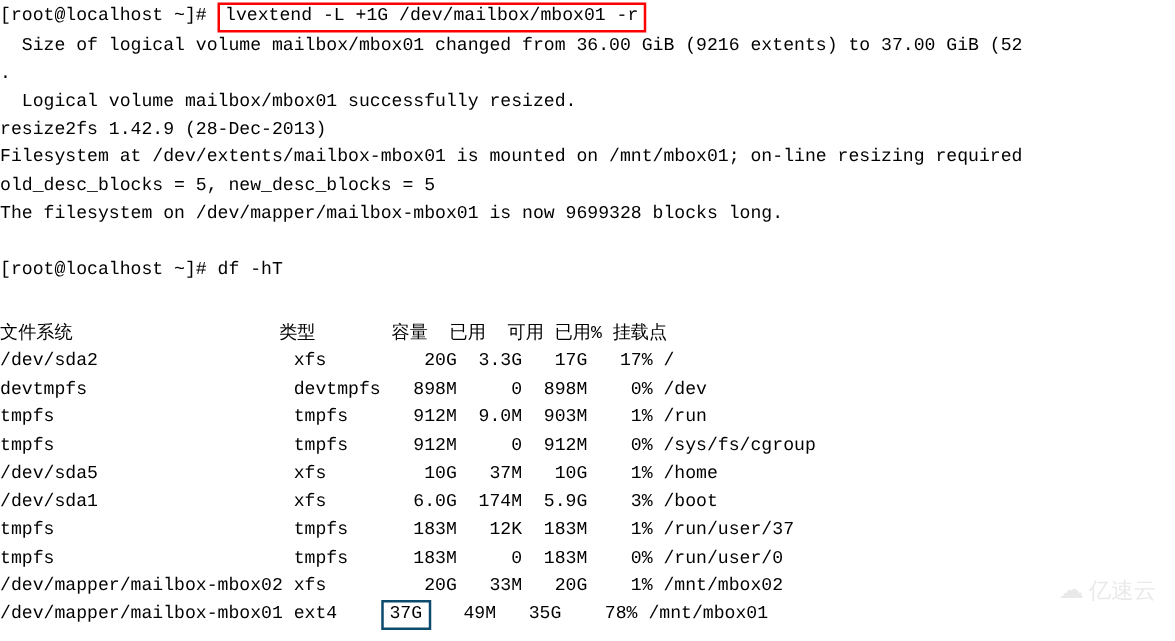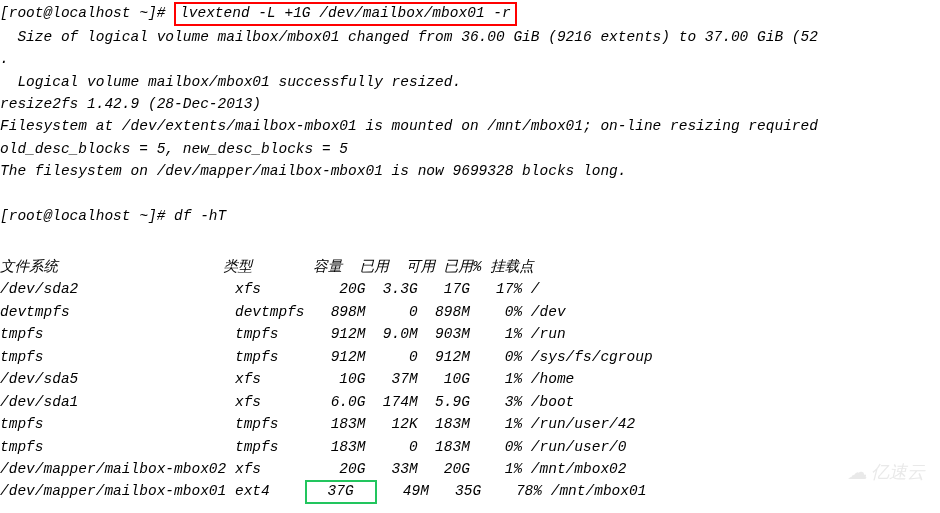--- a/index.html
+++ b/index.html
@@ -1,19 +1,18 @@
 <!DOCTYPE html>
 <html><head>
   <meta charset="utf-8">
   <style>
     * {
       margin: 0;
       padding: 0;
       box-sizing: border-box;
-      font-style: italic;
     }
     body {
       font-family: "Consolas", "Courier New", monospace;
       font-size: 14.5px;
       line-height: 1.55;
       color: #000;
       background: #fff;
       padding: 2px 0;
       white-space: nowrap;
       overflow: hidden;
@@ -24,22 +23,22 @@
       white-space: pre;
       color: #000;
     }
     .box-cmd {
       border: 2px solid #f00;
       padding: 0 4px;
       display: inline-block;
       line-height: 1.35;
     }
     .box-cell {
-      border: 2px solid #22c55e;
-      padding: 0 21px;
+      border: 2px solid #0c4a6e;
+      padding: 0 5px;
       display: inline-block;
       line-height: 1.35;
     }
     .df-table {
       font-family: "Consolas", "Courier New", monospace;
       margin-top: 28px;
     }
     .row {
       white-space: pre;
     }
@@ -74,21 +73,21 @@
 <div class="line"><span>[root@localhost ~]# </span><span>df -hT</span></div>
 
 <div class="df-table" id="df-table">
     <div class="row">文件系统                   类型       容量  已用  可用 已用% 挂载点</div>
     <div class="row">/dev/sda2                  xfs         20G  3.3G   17G   17% /</div>
     <div class="row">devtmpfs                   devtmpfs   898M     0  898M    0% /dev</div>
     <div class="row">tmpfs                      tmpfs      912M  9.0M  903M    1% /run</div>
     <div class="row">tmpfs                      tmpfs      912M     0  912M    0% /sys/fs/cgroup</div>
     <div class="row">/dev/sda5                  xfs         10G   37M   10G    1% /home</div>
     <div class="row">/dev/sda1                  xfs        6.0G  174M  5.9G    3% /boot</div>
-    <div class="row">tmpfs                      tmpfs      183M   12K  183M    1% /run/user/42</div>
+    <div class="row">tmpfs                      tmpfs      183M   12K  183M    1% /run/user/37</div>
     <div class="row">tmpfs                      tmpfs      183M     0  183M    0% /run/user/0</div>
     <div class="row">/dev/mapper/mailbox-mbox02 xfs         20G   33M   20G    1% /mnt/mbox02</div>
     <div class="row"><span>/dev/mapper/mailbox-mbox01 ext4    </span><span class="box-cell">37G</span><span>   49M   35G    78% /mnt/mbox01</span></div>
   </div>
 
 <div class="watermark">
   <span class="watermark-cloud">☁</span>
   <span>亿速云</span>
 </div>
 

